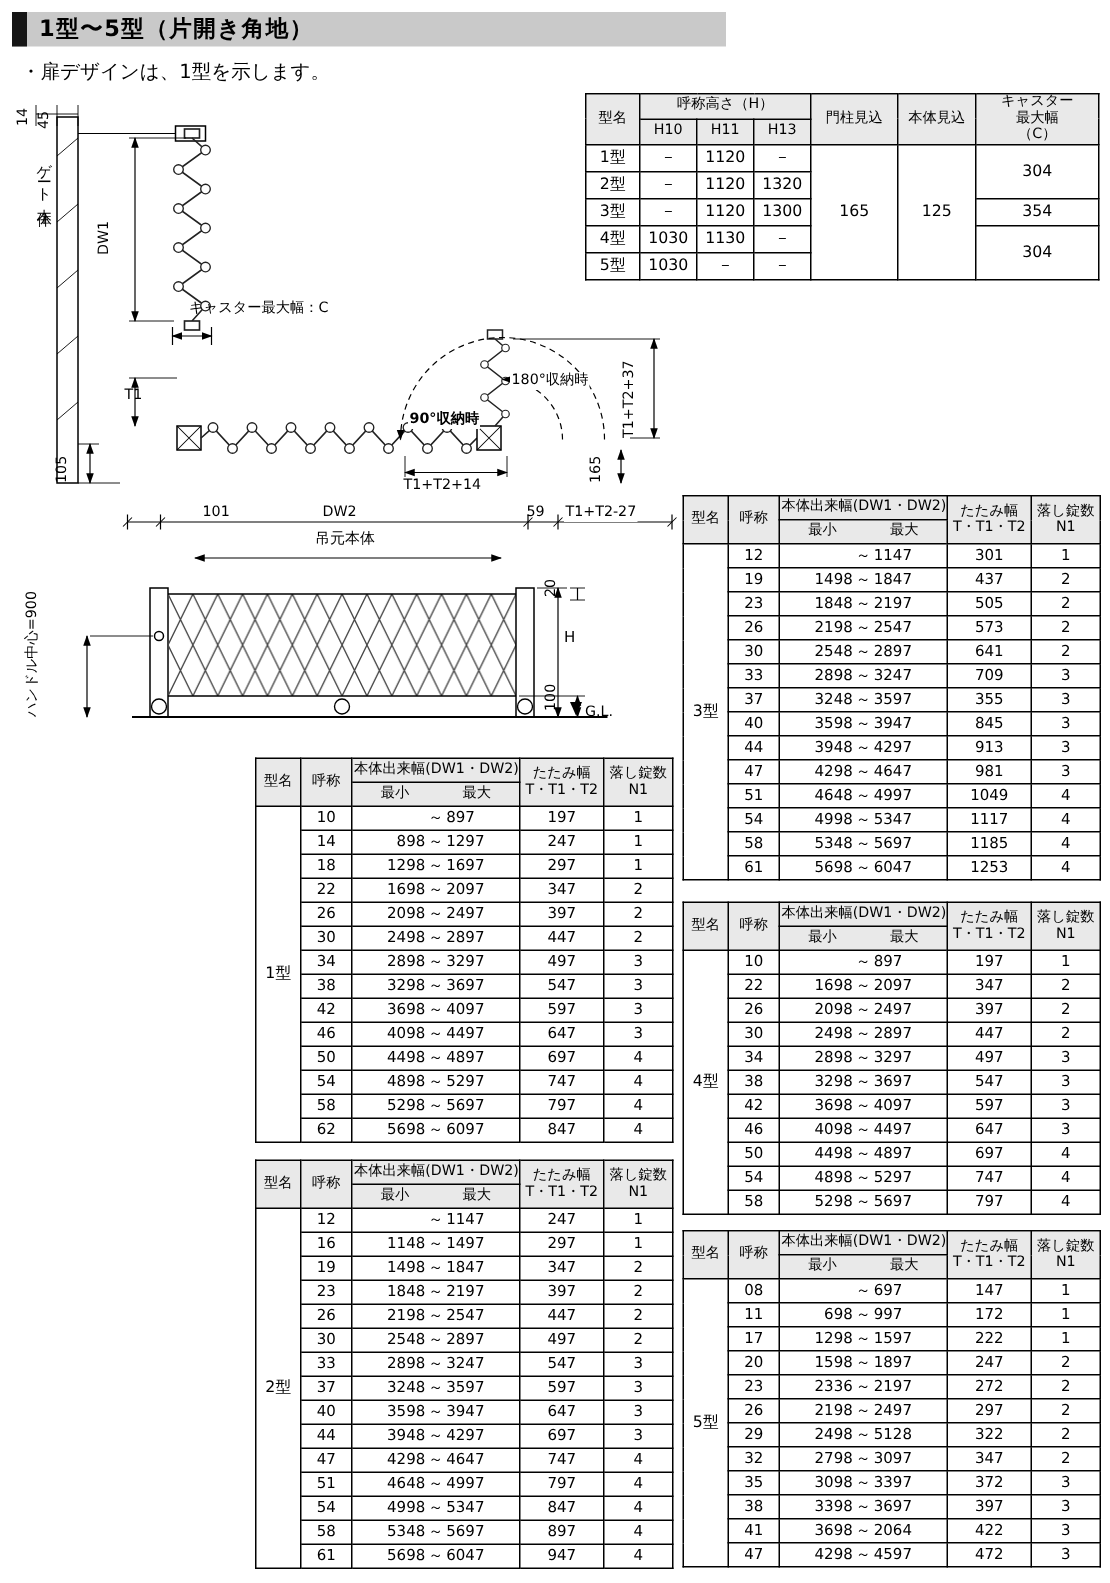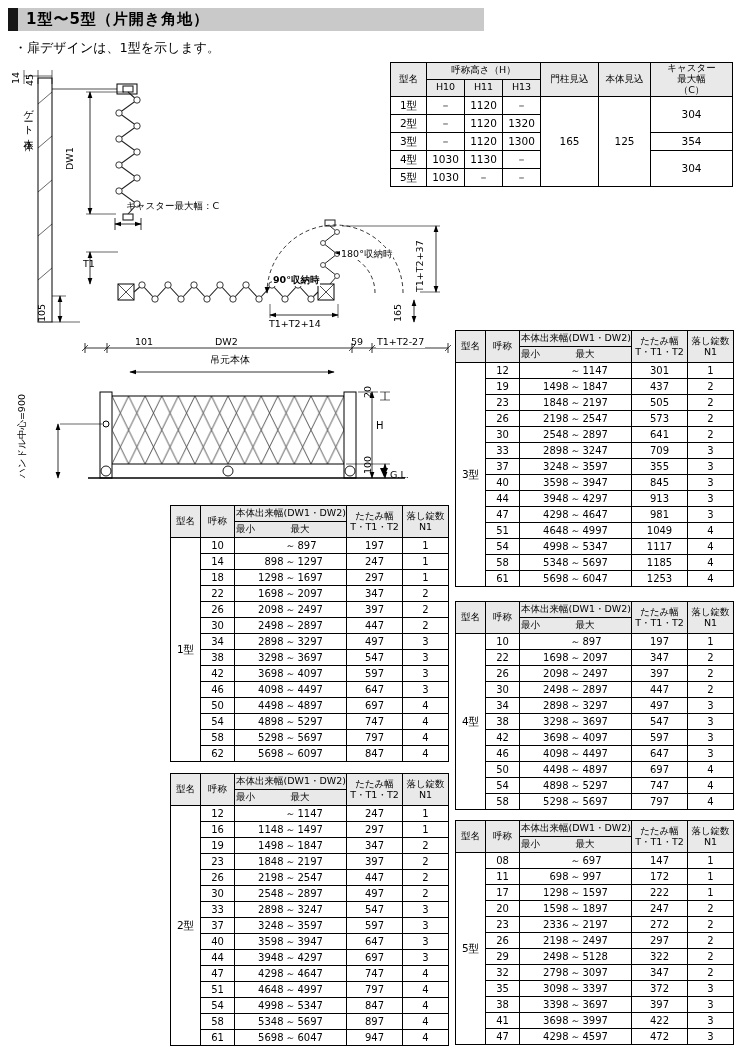--- a/index.html
+++ b/index.html
@@ -32,21 +32,21 @@
 
   .spec-table{left:390px;top:62px;width:342px;}
   .spec-table tbody td{height:17px;font-size:10.5px;}
 
   .size-table{width:278px;}
   .size-table .c-model{font-size:10.5px;background:#fff;}
   .size-table .c-name{font-size:10px;}
   .wcell .mn{display:inline-block;width:44px;text-align:right;}
   .wcell .tl{display:inline-block;width:14px;text-align:center;}
   .wcell .mx{display:inline-block;width:44px;text-align:left;}
-  th.minmax span{display:inline-block;width:50%;text-align:left;}
+  th.minmax span{display:inline-block;width:50%;text-align:center;}
 
   .t1{left:170px;top:505px;}
   .t2{left:170px;top:773px;}
   .t3{left:455px;top:330px;}
   .t4{left:455px;top:601px;}
   .t5{left:455px;top:820px;}
 
   
   svg.draw{position:absolute;left:0;top:0;z-index:1;}
   .lbl{
@@ -830,21 +830,21 @@
         <td>3</td>
       </tr>
       <tr>
         <td class="c-name">38</td>
         <td class="wcell"><span class="mn">3398</span><span class="tl">～</span><span class="mx">3697</span></td>
         <td>397</td>
         <td>3</td>
       </tr>
       <tr>
         <td class="c-name">41</td>
-        <td class="wcell"><span class="mn">3698</span><span class="tl">～</span><span class="mx">3997</span></td>
+        <td class="wcell"><span class="mn">3698</span><span class="tl">～</span><span class="mx">2064</span></td>
         <td>422</td>
         <td>3</td>
       </tr>
       <tr>
         <td class="c-name">47</td>
         <td class="wcell"><span class="mn">4298</span><span class="tl">～</span><span class="mx">4597</span></td>
         <td>472</td>
         <td>3</td>
       </tr>
     </tbody>

